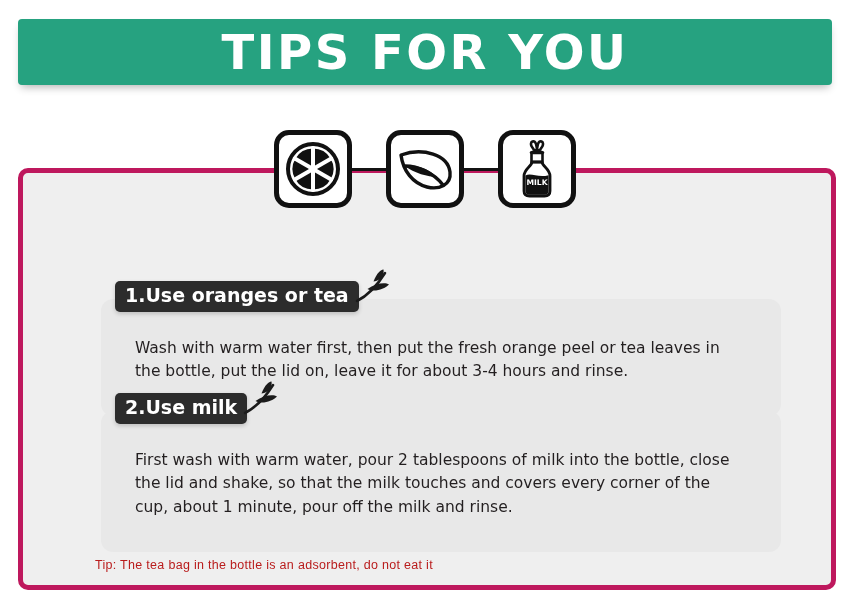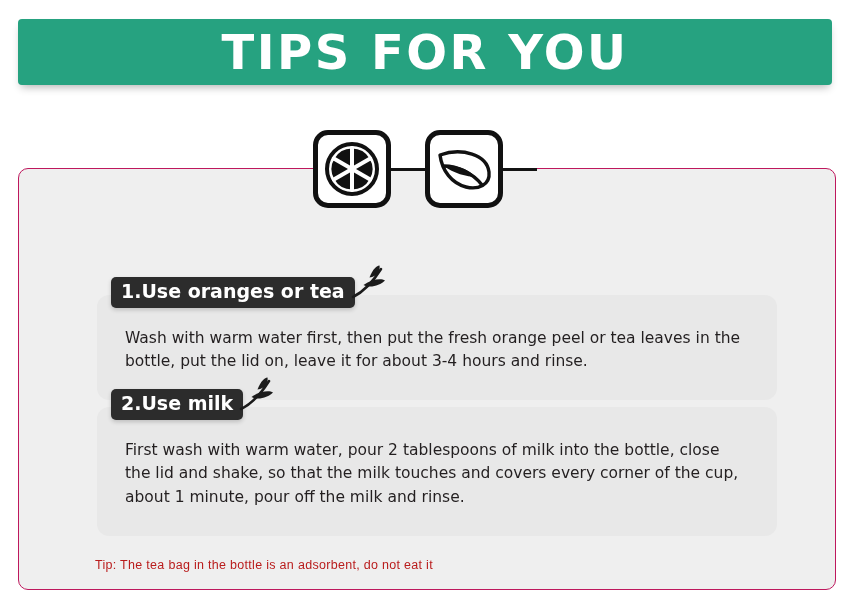--- a/index.html
+++ b/index.html
@@ -83,21 +83,21 @@
   .icon-box svg { display: block; }
 
   
   .panel {
     position: absolute;
     left: 18px;
     top: 168px;
     width: 818px;
     height: 422px;
     background: #efefef;
-    border: 1px solid #be185d;
+    border: 5px solid #be185d;
     border-radius: 10px;
     box-sizing: border-box;
   }
 
   
   .tip {
     position: absolute;
     left: 78px;
     width: 680px;
   }
@@ -135,21 +135,21 @@
   .tip-card {
     position: relative;
     margin-top: -13px;
     background: #e8e8e8;
     border-radius: 12px;
     padding: 26px 22px 20px 22px;
     box-sizing: border-box;
     width: 680px;
   }
   .tip-card p {
-    margin: 6px;
+    margin: 12px;
     font-family: "DejaVu Sans", sans-serif;
     font-size: 15.5px;
     line-height: 1.52;
     color: #231f20;
   }
 
   
   .footnote {
     position: absolute;
     left: 95px;
@@ -201,20 +201,39 @@
         <svg width="58" height="48" viewBox="0 0 58 48">
           <path d="M5,10 C27,2 52,10 54,27 C55.5,40 43,45 31,42 C17,38.5 7,26 5,10 Z" fill="none" stroke="#111111" stroke-width="3.4" stroke-linejoin="round"></path>
           <path d="M9,21 C22,21 38,28 47,40" fill="none" stroke="#111111" stroke-width="3.4" stroke-linecap="round"></path>
           <path d="M9,21 C20,18.5 33,24 41,32 C32,32 18,28 9,21 Z" fill="#111111"></path>
         </svg>
       </span>
     </div>
 
     <div class="icon-connector"></div>
 
+    <div class="icon-box">
+      <span>
+        <svg width="50" height="60" viewBox="0 0 50 60">
+
+          <g fill="none" stroke="#111111" stroke-width="2.6" stroke-linecap="round">
+            <path d="M25,13 C20,10 17,4 20.5,2.5 C24,1.2 25,7.5 25,13"></path>
+            <path d="M25,13 C30,10 33,4 29.5,2.5 C26,1.2 25,7.5 25,13"></path>
+            <path d="M19,13.5 C22,11.5 28,11.5 31,13.5"></path>
+          </g>
+
+          <path d="M19.5,14 L30.5,14 L30.5,23 L19.5,23 Z" fill="none" stroke="#111111" stroke-width="2.6"></path>
+
+          <path d="M20,23 C20,27 12,30 12,37 L12,52 C12,55.4 14.2,57 17.5,57 L32.5,57 C35.8,57 38,55.4 38,52 L38,37 C38,30 30,27 30,23 Z" fill="none" stroke="#111111" stroke-width="2.8" stroke-linejoin="round"></path>
+
+          <path d="M13.4,36.5 C19,33.5 26,39 36.6,36.2 L36.6,52 C36.6,54.6 35,55.7 32.5,55.7 L17.5,55.7 C15,55.7 13.4,54.6 13.4,52 Z" fill="#111111"></path>
+          <text x="25" y="45.8" font-family="DejaVu Sans, sans-serif" font-size="7.6" font-weight="bold" fill="#ffffff" text-anchor="middle">MILK</text>
+        </svg>
+      </span>
+    </div>
 
   </div>
 
   <div class="panel">
 
     <div class="tip tip-1">
       <div class="tip-head">
         <span class="tip-badge">1.Use oranges or tea</span>
         <span class="sprig">
           <svg width="40" height="38" viewBox="0 0 40 38">

